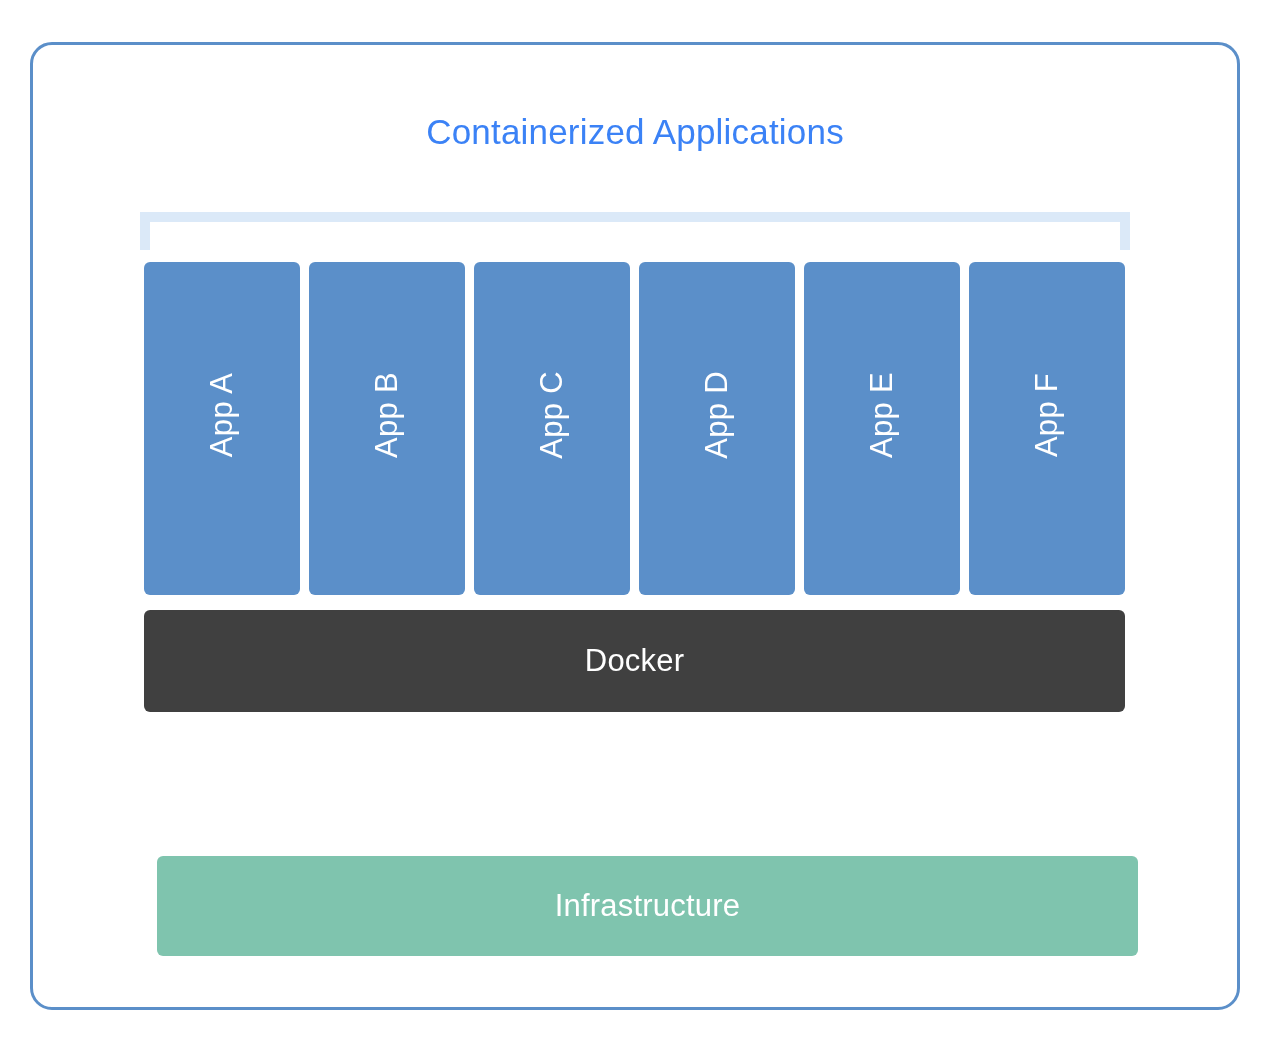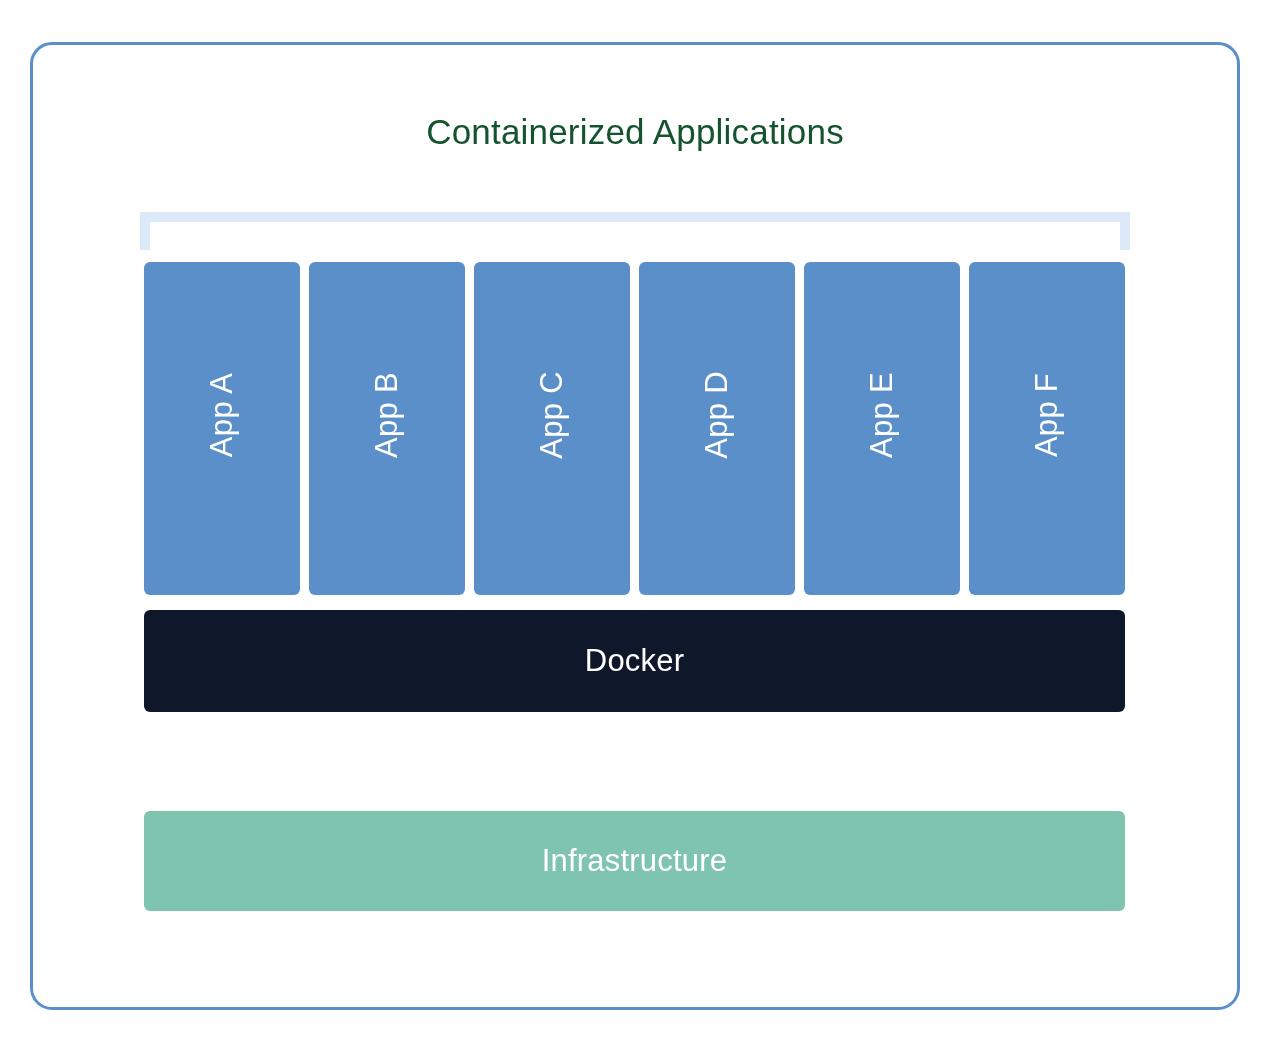--- a/index.html
+++ b/index.html
@@ -37,21 +37,21 @@
   
   .diagram-title {
     position: absolute;
     left: 30px;
     top: 112px;
     width: 1210px;
     text-align: center;
     font-size: 35px;
     font-weight: 400;
     letter-spacing: 0.2px;
-    color: #14532d;
+    color: #3b82f6;
     white-space: nowrap;
   }
 
   
   .app-bracket {
     position: absolute;
     left: 140px;
     top: 212px;
     width: 990px;
     height: 38px;
@@ -115,34 +115,35 @@
     align-items: center;
     justify-content: center;
     font-size: 31px;
     font-weight: 400;
     letter-spacing: 0.2px;
     box-sizing: border-box;
   }
   .layer-docker {
     top: 610px;
     height: 102px;
-    background: #0f172a;
+    background: #404040;
     color: #ffffff;
   }
   .layer-host-os {
     top: 725px;
     height: 103px;
     background: #d8e8f7;
     color: #16233f;
   }
   .layer-infrastructure {
-    top: 811px;
+    top: 856px;
     height: 100px;
     background: #7fc4ae;
     color: #ffffff;
+    margin-left: 13px;
   }
 </style>
 </head>
 <body>
 
 <div id="canvas">
 
   <div class="outer-frame"></div>
 
   <div class="diagram-title">Containerized Applications</div>

